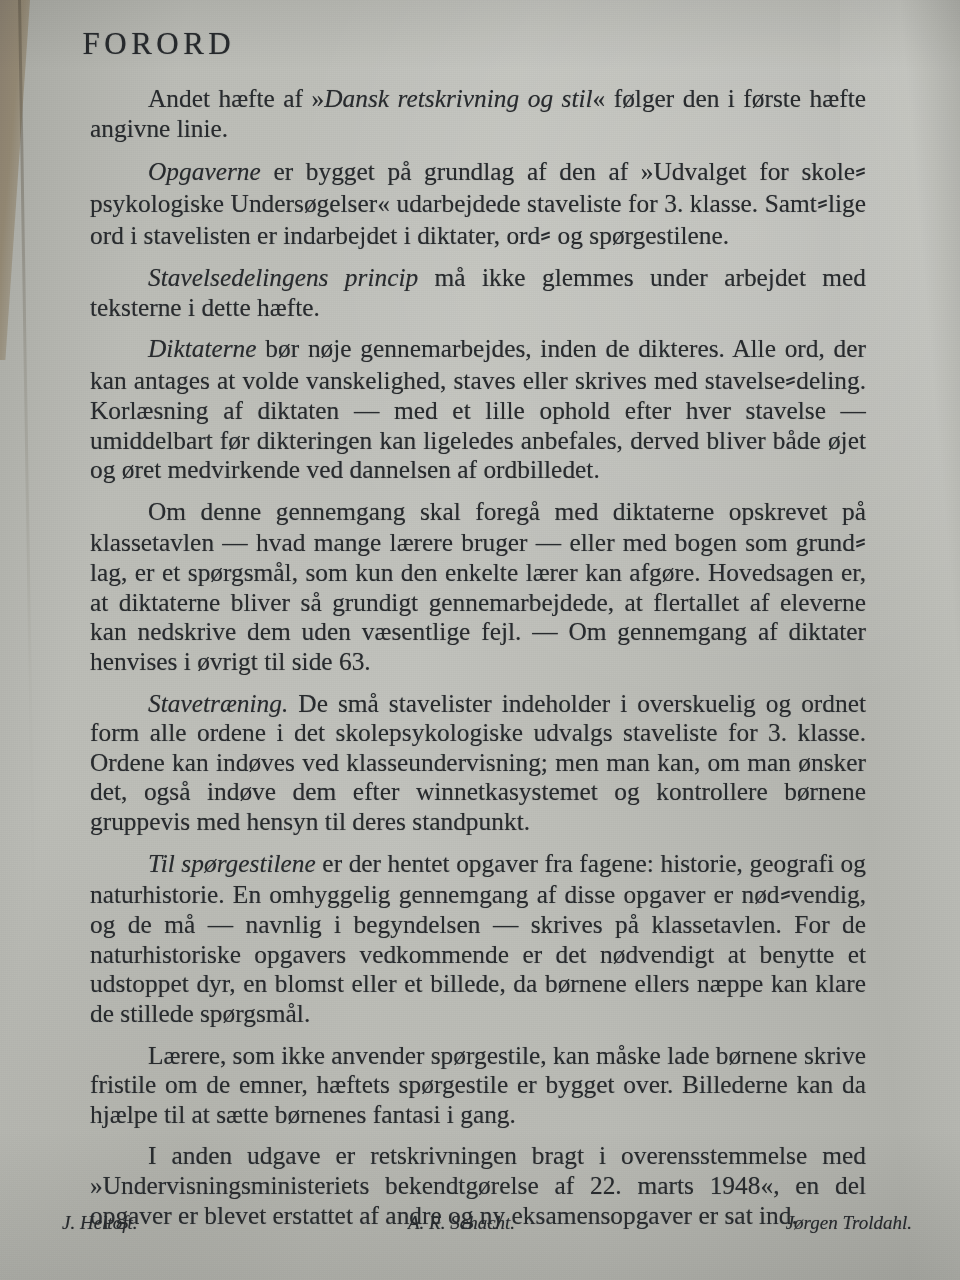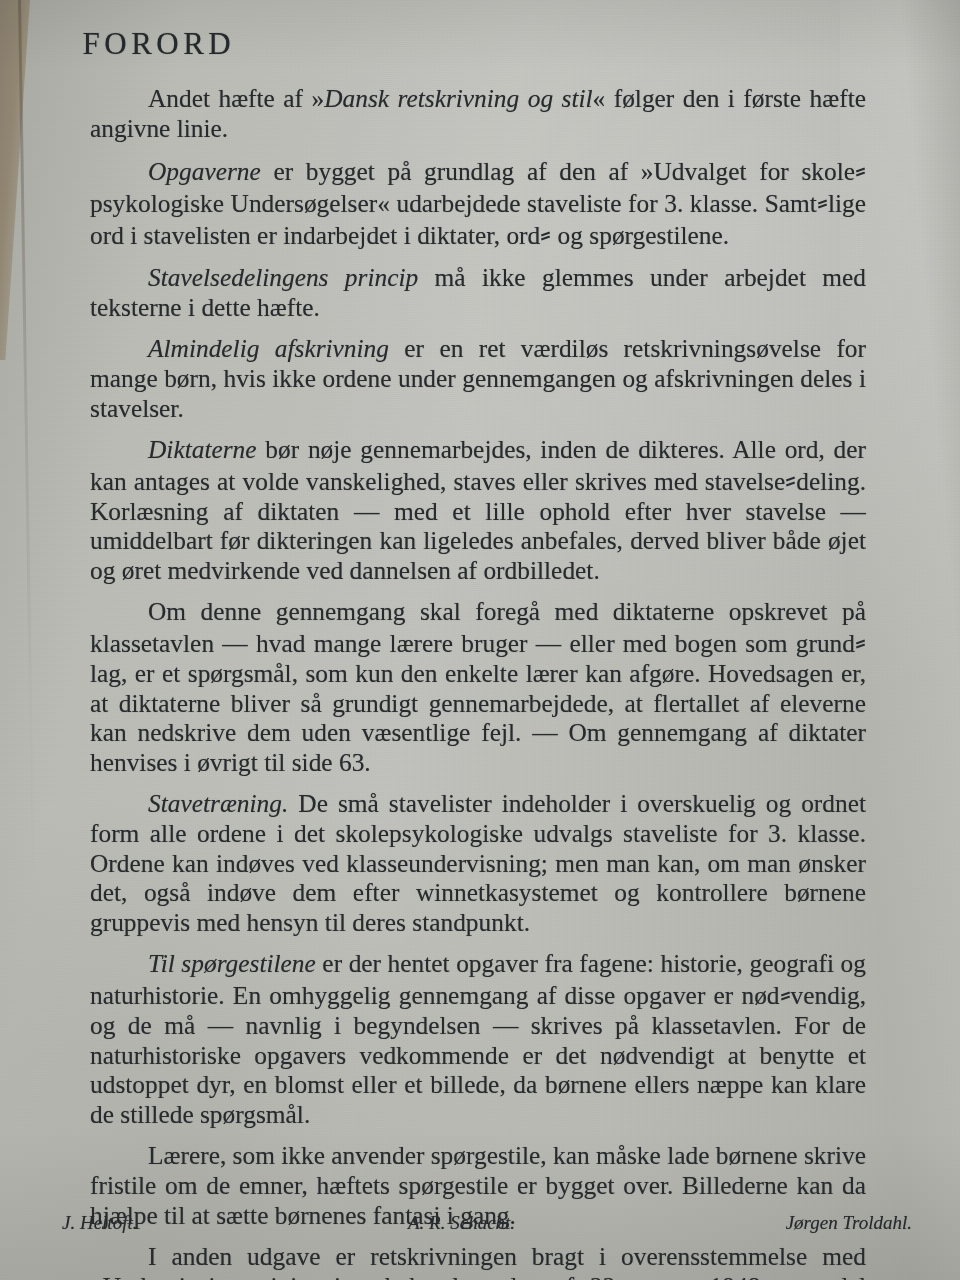--- a/index.html
+++ b/index.html
@@ -166,21 +166,20 @@
     <h1 class="heading">FORORD</h1>
 
     <div class="body-text">
 
       <p><span>Andet hæfte af »</span><span class="lead">Dansk retskrivning og stil</span><span>« følger den i første hæfte angivne linie.</span></p>
 
       <p><span class="lead">Opgaverne</span><span> er bygget på grundlag af den af »Udvalget for skole</span><span class="dhyph"></span><span>psykologiske Undersøgelser« udarbejdede staveliste for 3. klasse. Samt</span><span class="dhyph"></span><span>lige ord i stavelisten er indarbejdet i diktater, ord</span><span class="dhyph"></span><span> og spørgestilene.</span></p>
 
       <p><span class="lead">Stavelsedelingens princip</span><span> må ikke glemmes under arbejdet med teksterne i dette hæfte.</span></p>
 
-      <p><span class="lead">Almindelig afskrivning</span><span> er en ret værdiløs retskrivningsøvelse for mange børn, hvis ikke ordene under gennemgangen og afskrivningen deles i stavelser.</span></p>
 
       <p><span class="lead">Diktaterne</span><span> bør nøje gennemarbejdes, inden de dikteres. Alle ord, der kan antages at volde vanskelighed, staves eller skrives med stavelse</span><span class="dhyph"></span><span>deling. Korlæsning af diktaten — med et lille ophold efter hver stavelse — umiddelbart før dikteringen kan ligeledes anbefales, derved bliver både øjet og øret medvirkende ved dannelsen af ordbilledet.</span></p>
 
       <p><span>Om denne gennemgang skal foregå med diktaterne opskrevet på klassetavlen — hvad mange lærere bruger — eller med bogen som grund</span><span class="dhyph"></span><span>lag, er et spørgsmål, som kun den enkelte lærer kan afgøre. Hovedsagen er, at diktaterne bliver så grundigt gennemarbejdede, at flertallet af eleverne kan nedskrive dem uden væsentlige fejl. — Om gennemgang af diktater henvises i øvrigt til side 63.</span></p>
 
       <p><span class="lead">Stavetræning.</span><span> De små stavelister indeholder i overskuelig og ordnet form alle ordene i det skolepsykologiske udvalgs staveliste for 3. klasse. Ordene kan indøves ved klasseundervisning; men man kan, om man ønsker det, også indøve dem efter winnetkasystemet og kontrollere børnene gruppevis med hensyn til deres standpunkt.</span></p>
 
       <p><span class="lead">Til spørgestilene</span><span> er der hentet opgaver fra fagene: historie, geografi og naturhistorie. En omhyggelig gennemgang af disse opgaver er nød</span><span class="dhyph"></span><span>vendig, og de må — navnlig i begyndelsen — skrives på klassetavlen. For de naturhistoriske opgavers vedkommende er det nødvendigt at benytte et udstoppet dyr, en blomst eller et billede, da børnene ellers næppe kan klare de stillede spørgsmål.</span></p>
 
       <p><span>Lærere, som ikke anvender spørgestile, kan måske lade børnene skrive fristile om de emner, hæftets spørgestile er bygget over. Billederne kan da hjælpe til at sætte børnenes fantasi i gang.</span></p>

